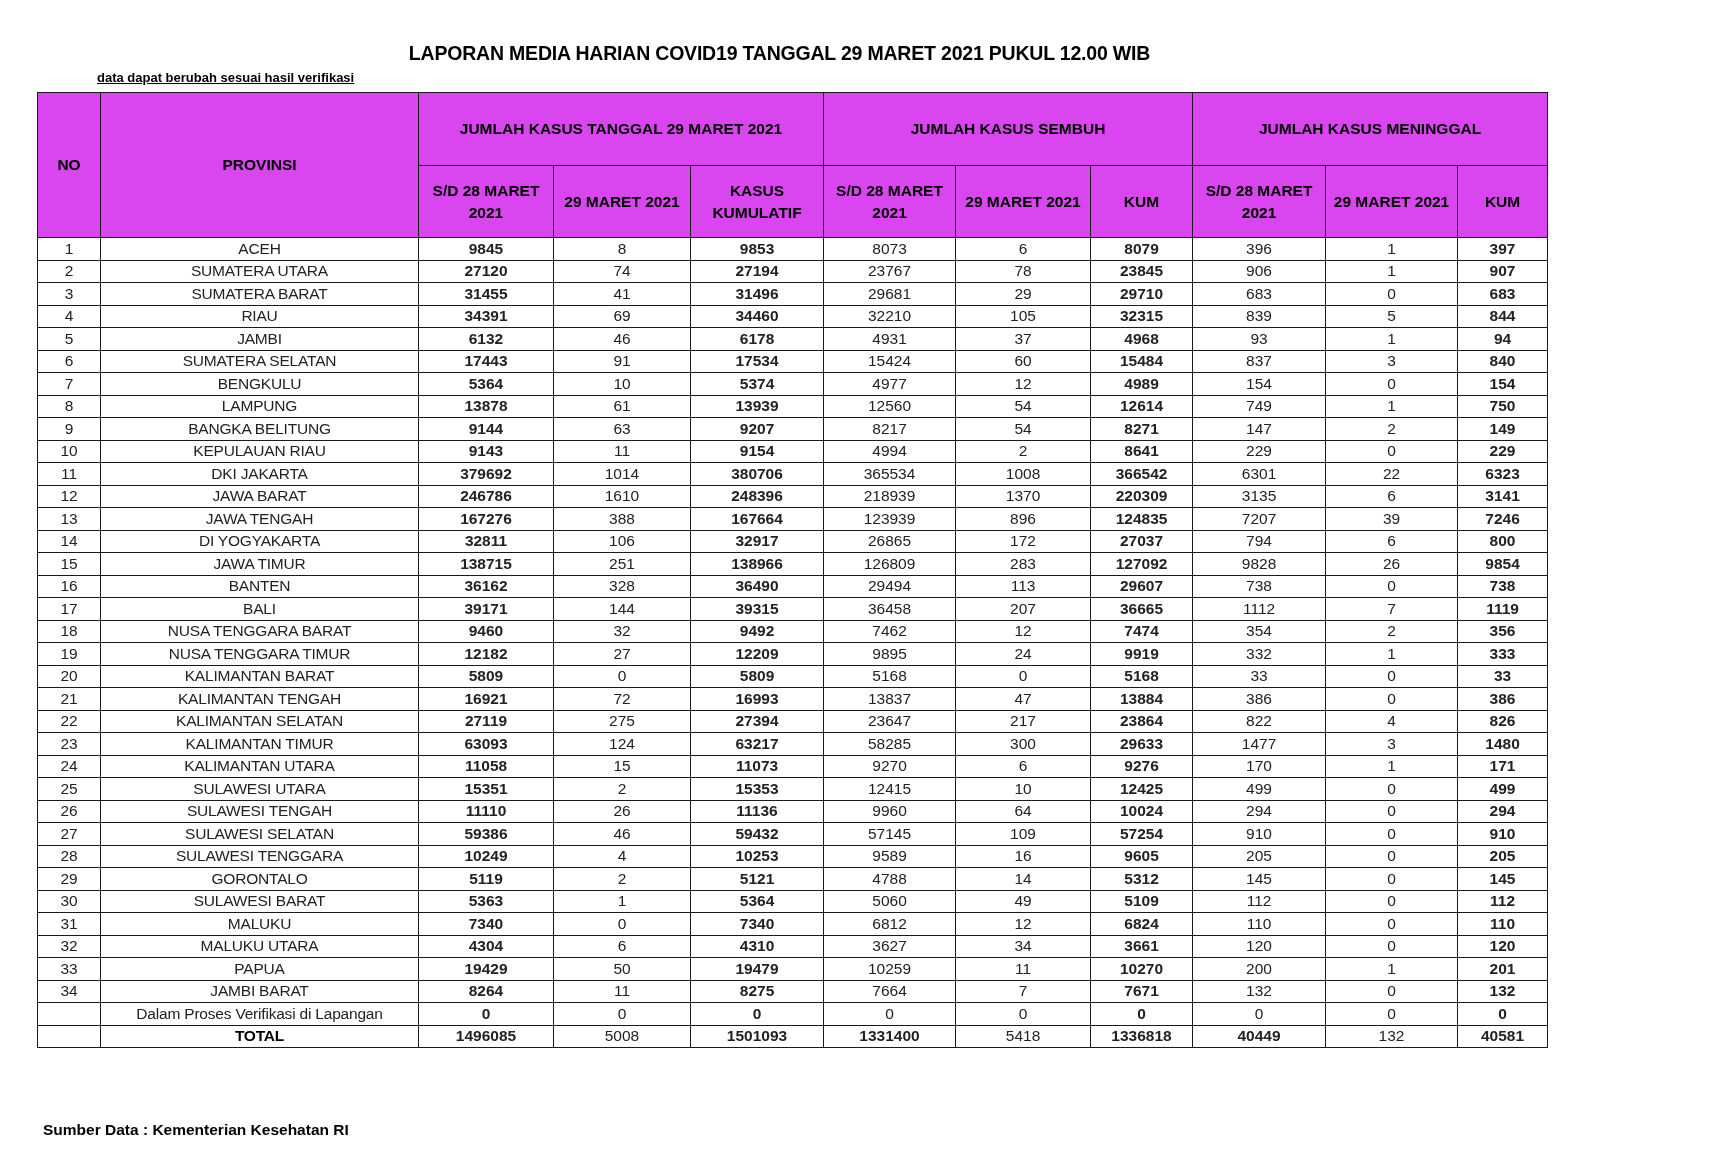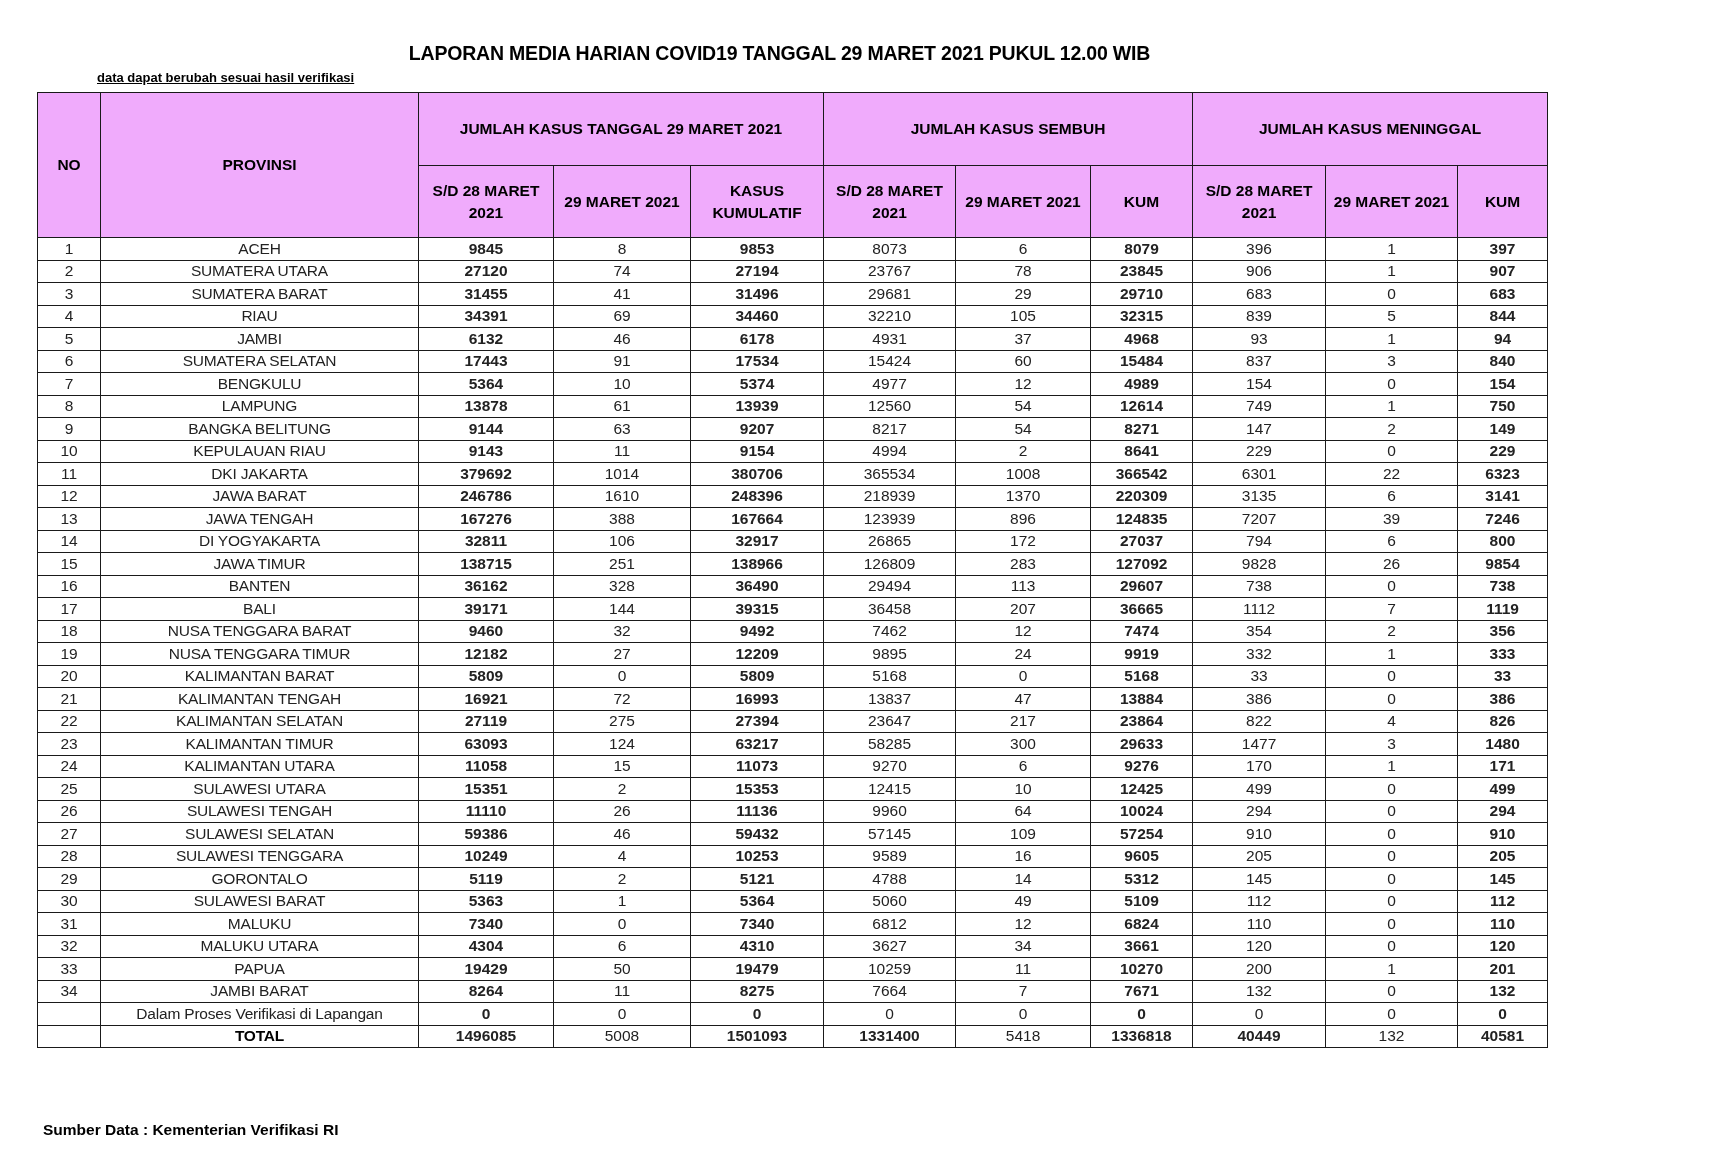--- a/index.html
+++ b/index.html
@@ -1,21 +1,21 @@
 <!DOCTYPE html>
 <html><head>
 <meta charset="utf-8">
 <style>
   html, body { margin:0; padding:0; background:#ffffff; }
   body { width:1729px; height:1170px; position:relative; overflow:hidden; font-family:"Liberation Sans", sans-serif; color:#000; }
   .title { position:absolute; left:0; width:1559px; top:42px; text-align:center; font-weight:bold; font-size:19.5px; letter-spacing:-0.2px; }
   .note { position:absolute; left:97px; top:70px; font-weight:bold; font-size:13px;text-decoration:underline; }
   table.rep { position:absolute; left:37px; top:92px; border-collapse:collapse; table-layout:fixed; width:1510px; }
   table.rep td, table.rep th { border:1.5px solid #1a1a1a; padding:0; overflow:hidden; white-space:nowrap; }
-  table.rep th { background:#f0abfc; font-weight:bold; font-size:15.5px; text-align:center; vertical-align:middle; line-height:22px; white-space:normal; }
+  table.rep th { background:#d946ef; font-weight:bold; font-size:15.5px; text-align:center; vertical-align:middle; line-height:22px; white-space:normal; }
   tr.grp th { height:72px; }
   tr.sub th { height:71px; }
   table.rep td { height:21.5px; font-family:"Liberation Sans", sans-serif; font-size:15.5px; line-height:20px; text-align:center; color:#222; }
   td.no { color:#333; }
   td.prov { text-align:left; padding-left:3px; letter-spacing:-0.2px; }
   td.b { font-weight:bold; color:#000; }
   td.n { color:#444; }
   tr.total td.prov { font-weight:bold; color:#000; }
   .source { position:absolute; left:43px; top:1121px; font-weight:bold; font-size:15.5px; }
 </style>
@@ -524,13 +524,13 @@
         <td class="b">1331400</td>
         <td class="n">5418</td>
         <td class="b">1336818</td>
         <td class="b">40449</td>
         <td class="n">132</td>
         <td class="b">40581</td>
       </tr>
     </tbody>
 </table>
 
-<div class="source">Sumber Data : Kementerian Verifikasi RI</div>
+<div class="source">Sumber Data : Kementerian Kesehatan RI</div>
 
 </body></html>

